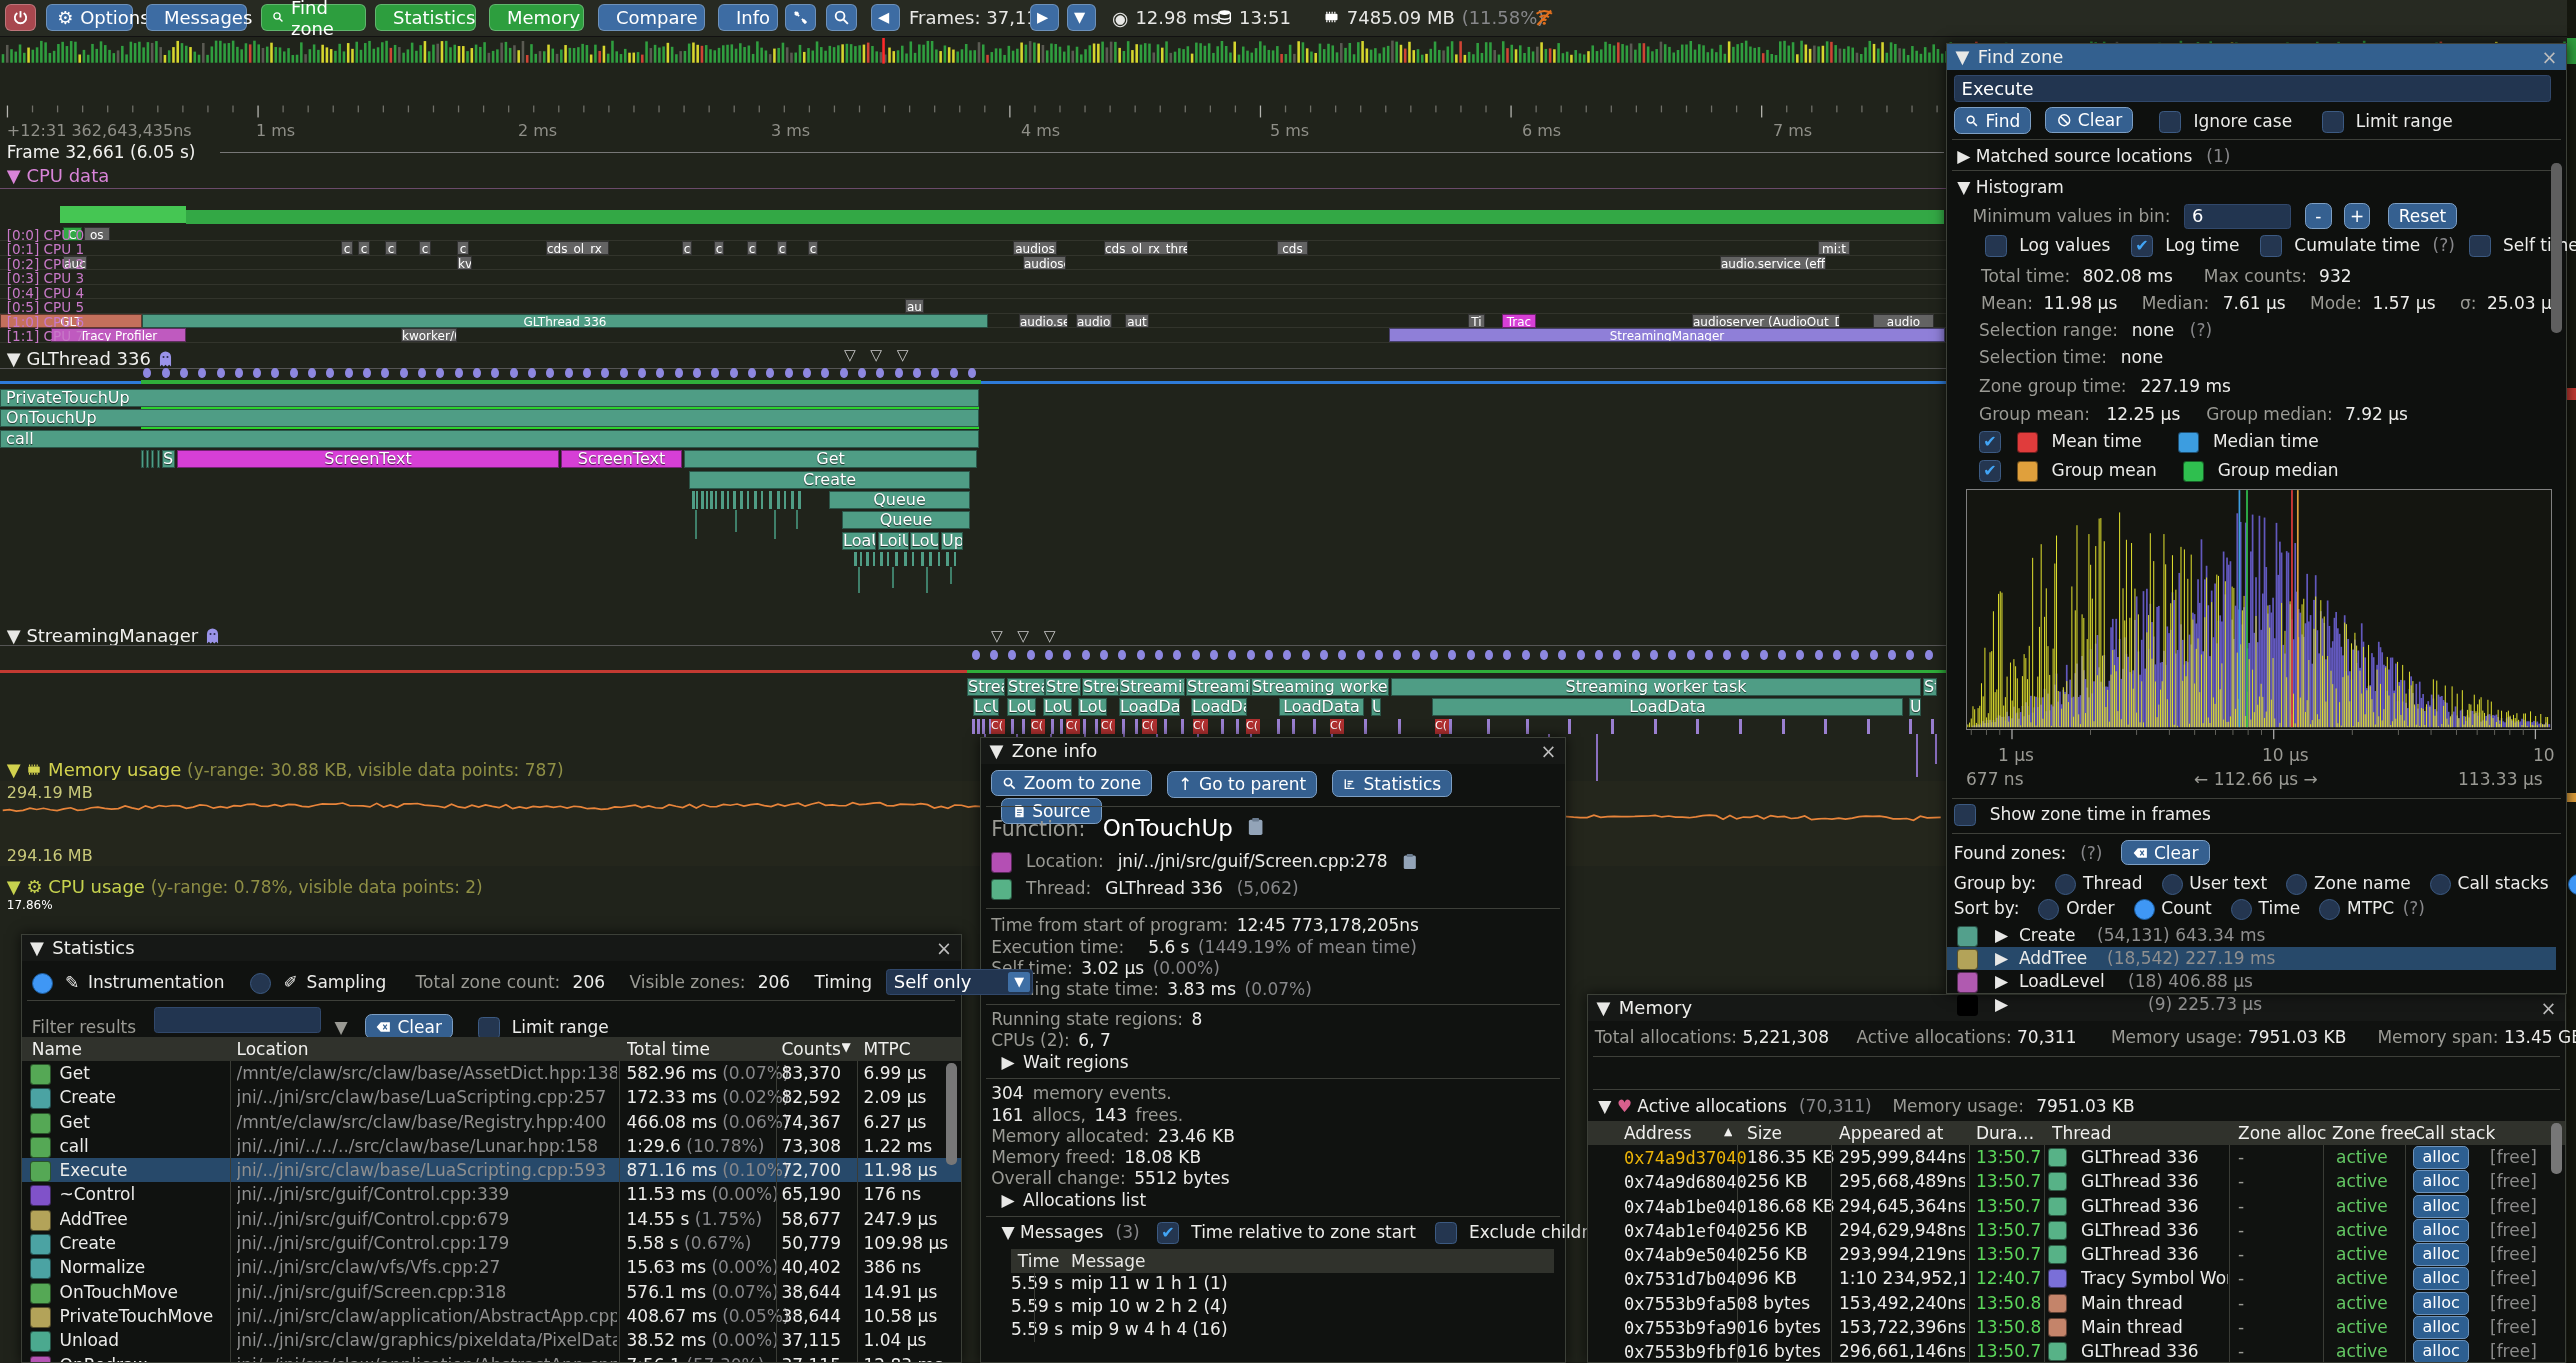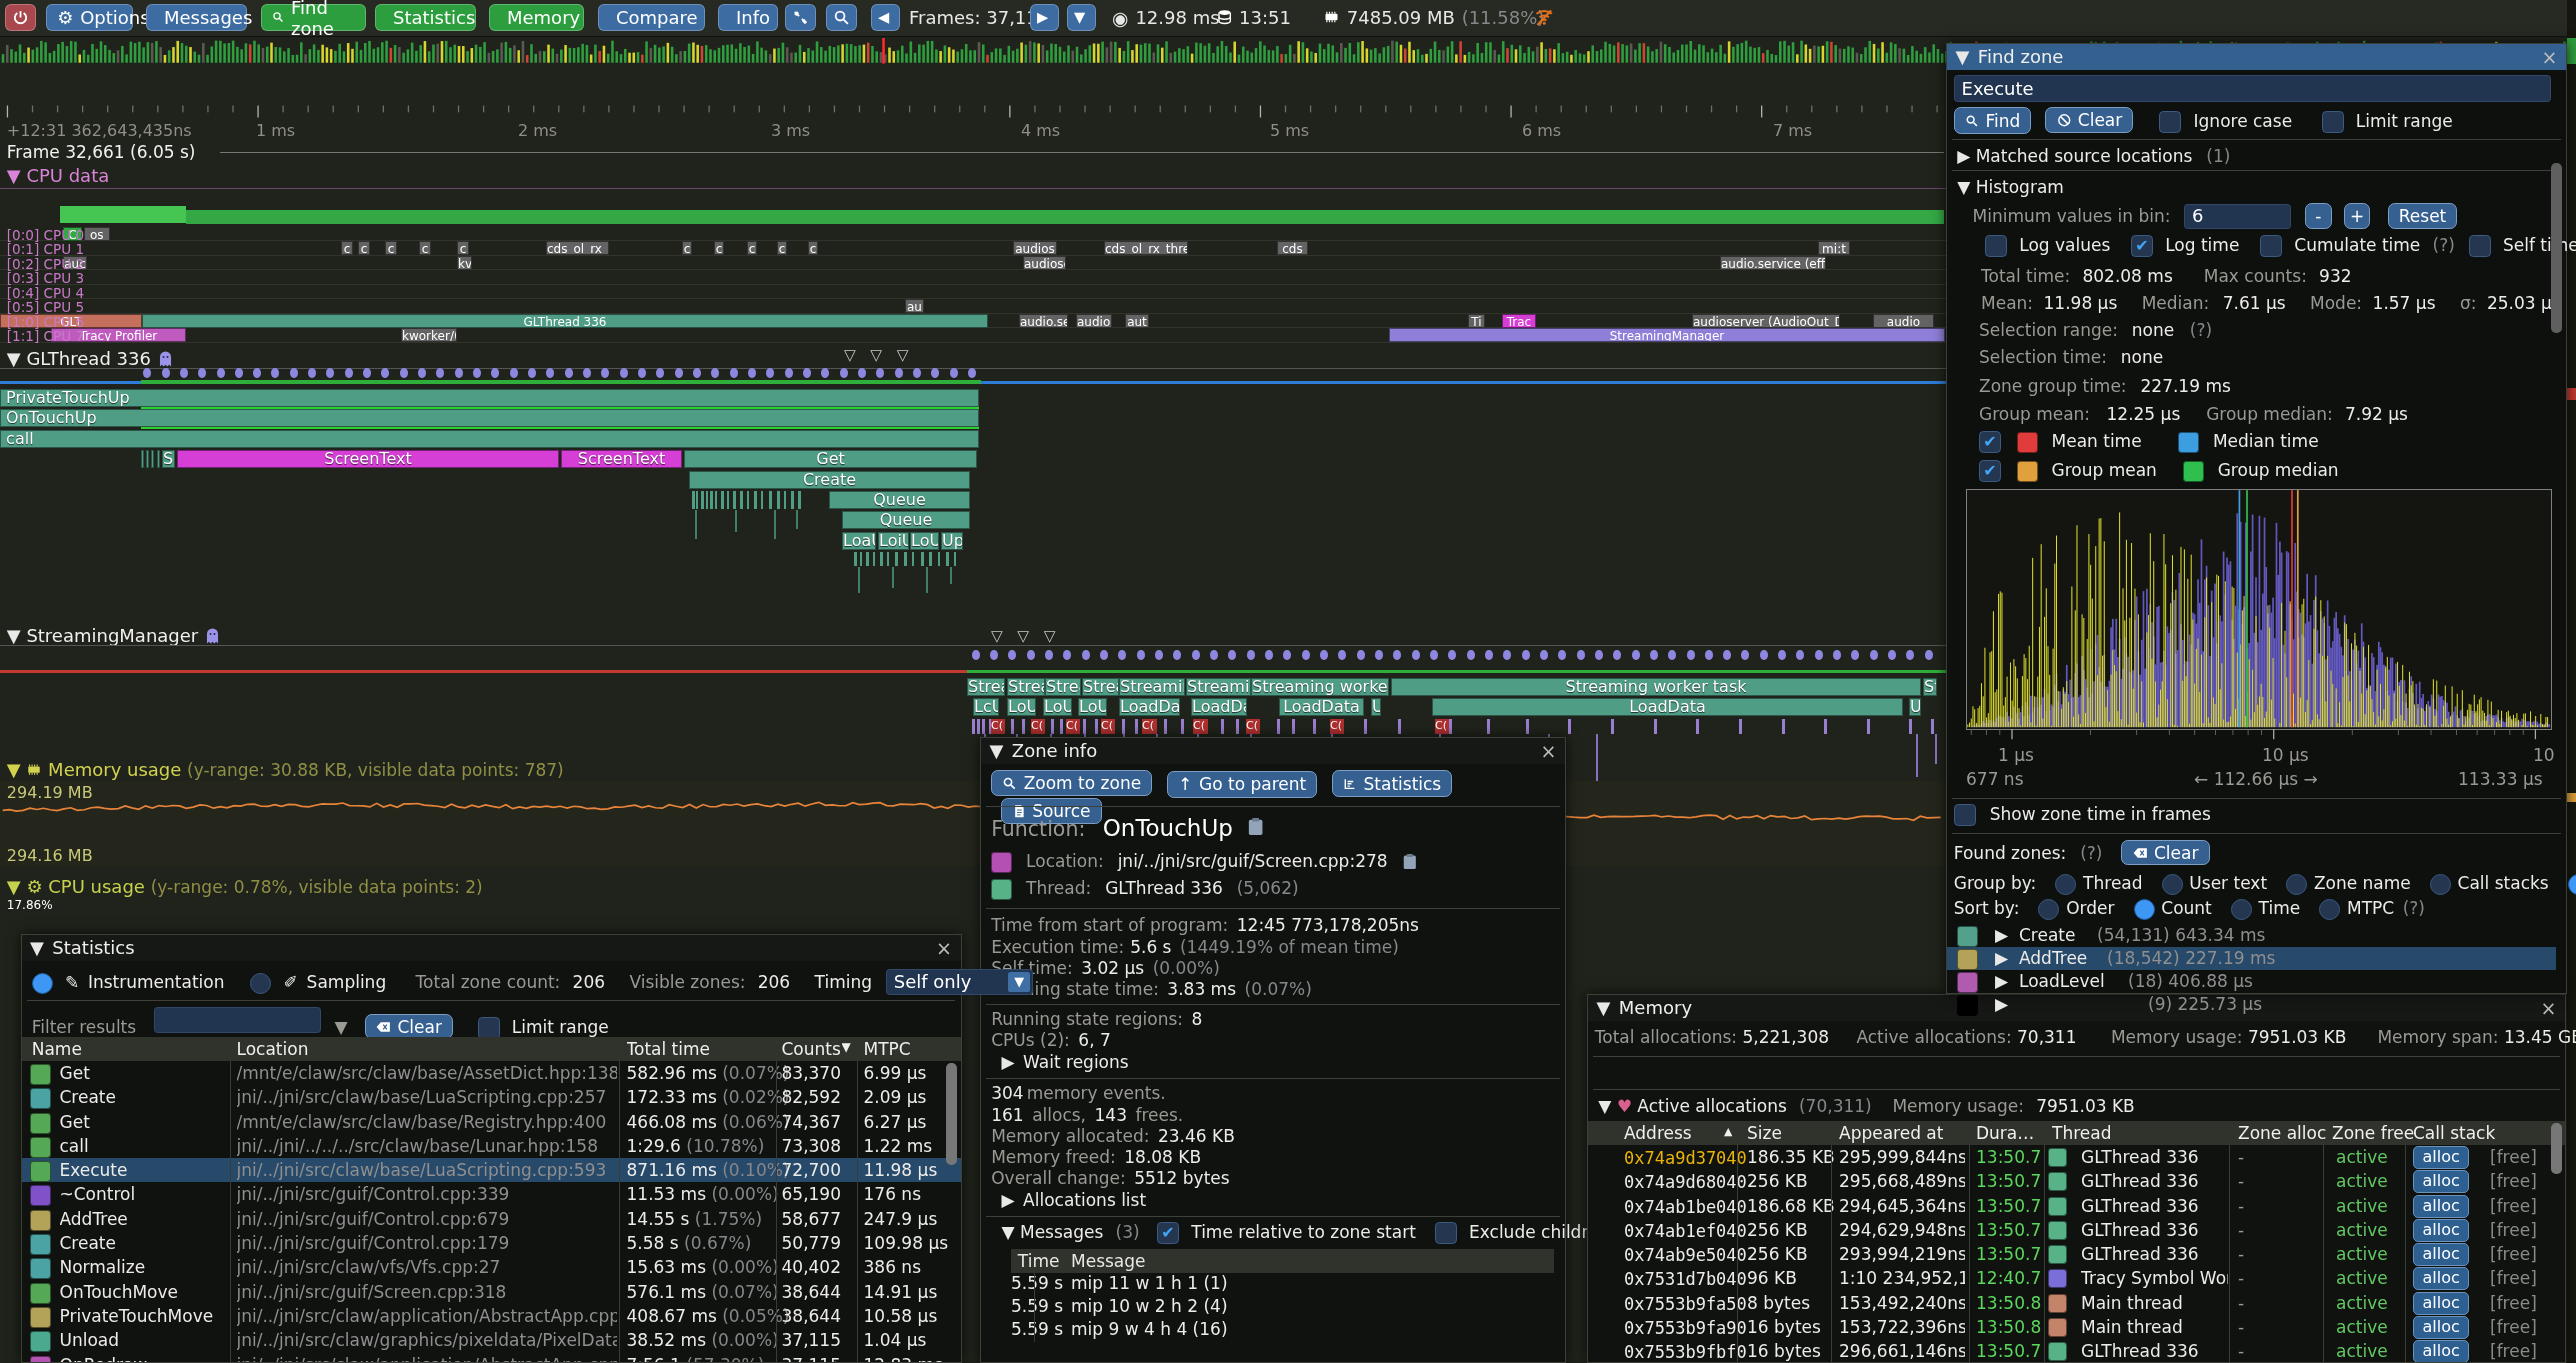--- a/index.html
+++ b/index.html
@@ -1282,29 +1282,29 @@
     <div class="fzline" style="top:484px;left:20.5px">
       <span class="tri">▼</span> <span class="gval">Messages</span>
       <span class="dim" style="margin-left:6.8px">(3)</span>
       <span class="chk" style="margin-left:12px">✔</span>
       <span class="gval" style="margin-left:6.8px">Time relative to zone start</span>
       <span class="chk" style="margin-left:13.6px;color:transparent">✔</span>
       <span class="gval" style="margin-left:6.8px">Exclude children</span>
     </div>
     <div id="zi-msgs"></div>
   <div style="position: absolute; left: 10.2px; top: 177px; font-size: 17px; white-space: nowrap;"><span class="glabel" style="margin-right: 8.5px;">Time from start of program:</span><span class="gval" style="margin-right: 8.5px;">12:45 773,178,205ns</span></div>
-      <div style="position: absolute; left: 10.2px; top: 199px; font-size: 17px; white-space: nowrap;"><span class="glabel" style="margin-right: 6px;">Execution time:</span><span class="gval" style="margin-right: 8.5px;">5.6 s</span><span class="dim" style="margin-right: 8.5px;">(1449.19% of mean time)</span></div>
+      <div style="position: absolute; left: 10.2px; top: 199px; font-size: 17px; white-space: nowrap;"><span class="glabel" style="margin-right: 24px;">Execution time:</span><span class="gval" style="margin-right: 8.5px;">5.6 s</span><span class="dim" style="margin-right: 8.5px;">(1449.19% of mean time)</span></div>
       <div style="position: absolute; left: 10.2px; top: 220px; font-size: 17px; white-space: nowrap;"><span class="glabel" style="margin-right: 8.5px;">Self time:</span><span class="gval" style="margin-right: 8.5px;">3.02 µs</span><span class="dim" style="margin-right: 8.5px;">(0.00%)</span></div>
       <div style="position: absolute; left: 10.2px; top: 241px; font-size: 17px; white-space: nowrap;"><span class="glabel" style="margin-right: 8.5px;">Running state time:</span><span class="gval" style="margin-right: 8.5px;">3.83 ms</span><span class="dim" style="margin-right: 8.5px;">(0.07%)</span></div>
       <div style="position: absolute; left: 5.1px; top: 266px; right: 5.1px; height: 0.9px; background: rgb(62, 64, 58);"></div>
       <div style="position: absolute; left: 10.2px; top: 271px; font-size: 17px; white-space: nowrap;"><span class="glabel" style="margin-right: 8.5px;">Running state regions:</span><span class="gval" style="margin-right: 8.5px;">8</span></div>
       <div style="position: absolute; left: 10.2px; top: 292px; font-size: 17px; white-space: nowrap;"><span class="glabel" style="margin-right: 8.5px;">CPUs (2):</span><span class="gval" style="margin-right: 8.5px;">6,  7</span></div>
       <div style="position: absolute; left: 20.5px; top: 314px; font-size: 17px; white-space: nowrap;"><span class="tri" style="margin-right: 8.5px;">▶</span><span class="gval" style="margin-right: 8.5px;">Wait regions</span></div>
       <div style="position: absolute; left: 5.1px; top: 340px; right: 5.1px; height: 0.9px; background: rgb(62, 64, 58);"></div>
-      <div style="position: absolute; left: 10.2px; top: 345px; font-size: 17px; white-space: nowrap;"><span class="gval" style="margin-right: 3px;">304</span><span class="glabel" style="margin-right: 8.5px;">memory events.</span></div>
+      <div style="position: absolute; left: 10.2px; top: 345px; font-size: 17px; white-space: nowrap;"><span class="gval" style="margin-right: 9px;">304</span><span class="glabel" style="margin-right: 8.5px;">memory events.</span></div>
       <div style="position: absolute; left: 10.2px; top: 367px; font-size: 17px; white-space: nowrap;"><span class="gval" style="margin-right: 8.5px;">161</span><span class="glabel" style="margin-right: 8.5px;">allocs,</span><span class="gval" style="margin-right: 8.5px;">143</span><span class="glabel" style="margin-right: 8.5px;">frees.</span></div>
       <div style="position: absolute; left: 10.2px; top: 388px; font-size: 17px; white-space: nowrap;"><span class="glabel" style="margin-right: 8.5px;">Memory allocated:</span><span class="gval" style="margin-right: 8.5px;">23.46 KB</span></div>
       <div style="position: absolute; left: 10.2px; top: 409px; font-size: 17px; white-space: nowrap;"><span class="glabel" style="margin-right: 8.5px;">Memory freed:</span><span class="gval" style="margin-right: 8.5px;">18.08 KB</span></div>
       <div style="position: absolute; left: 10.2px; top: 430px; font-size: 17px; white-space: nowrap;"><span class="glabel" style="margin-right: 8.5px;">Overall change:</span><span class="gval" style="margin-right: 8.5px;">5512 bytes</span></div>
       <div style="position: absolute; left: 20.5px; top: 452px; font-size: 17px; white-space: nowrap;"><span class="tri" style="margin-right: 8.5px;">▶</span><span class="gval" style="margin-right: 8.5px;">Allocations list</span></div>
       <div style="position: absolute; left: 5.1px; top: 478px; right: 5.1px; height: 0.9px; background: rgb(62, 64, 58);"></div>
       <div style="position: absolute; left: 30px; top: 511px; width: 543px; height: 24px; background: rgb(48, 50, 44); font-size: 17px;">
         <span style="position:absolute;left:6.8px;top:1.7px">Time</span>
         <span style="position:absolute;left:60px;top:1.7px">Message</span>
       </div>

